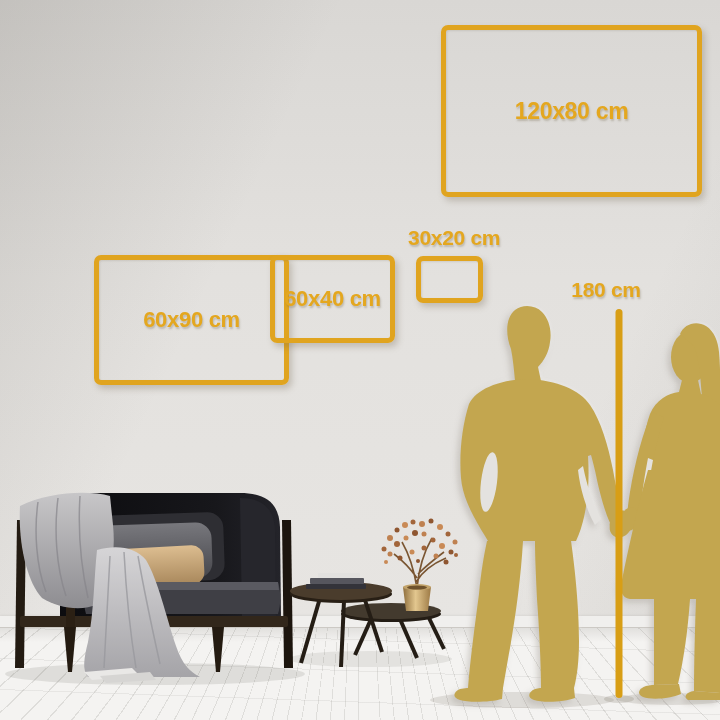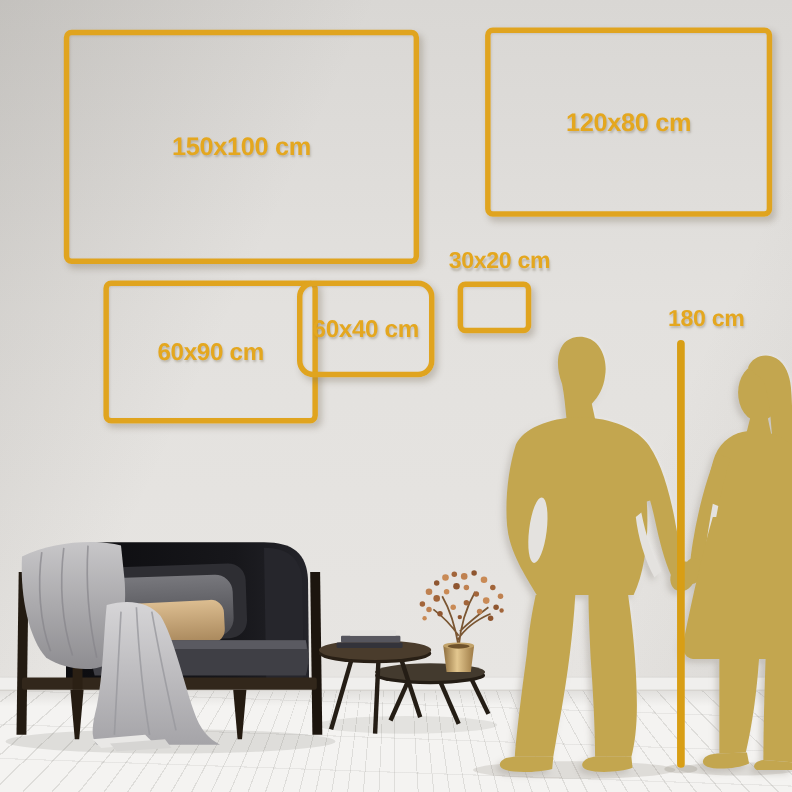--- a/index.html
+++ b/index.html
@@ -38,30 +38,30 @@
   
   .size-box{
     position:absolute;box-sizing:border-box;
     border:5px solid #e0a41f;border-radius:7px;
     box-shadow:3px 4px 6px rgba(120,108,86,0.32), inset 1px 1px 2px rgba(120,108,86,0.18);
     display:flex;align-items:center;justify-content:center;
   }
   .box-150{left:58px;top:27px;width:323px;height:213px;}
   .box-120{left:397px;top:25px;width:261px;height:172px;margin-left:44px;}
   .box-6090{left:58px;top:255px;width:195px;height:130px;margin-left:36px;}
-  .box-6040{left:270px;top:255px;width:125px;height:88px;border-radius:15px;}
+  .box-6040{left:270px;top:255px;width:125px;height:88px;}
   .box-3020{left:416px;top:256px;width:67px;height:47px;}
   .gold-label{
     color:#e4a71f;font-weight:700;letter-spacing:-0.3px;white-space:nowrap;
     text-shadow:1px 2px 2px rgba(130,118,95,0.38);
   }
   .fs-big{font-size:23px;}
   .fs-mid{font-size:22px;}
   .label-3020{position:absolute;left:408px;top:226px;width:120px;font-size:21px;}
-  .label-180{position:absolute;left:590px;top:278px;width:104px;text-align:center;font-size:21px;}
+  .label-180{position:absolute;left:554px;top:278px;width:104px;text-align:center;font-size:21px;}
 </style>
 </head>
 <body>
 
 <div class="scene">
 
   <div class="wall"></div>
   <div class="baseboard"></div>
   <div class="floor"></div>
 
@@ -199,23 +199,20 @@
         <path d="M654 599 L690 599 C688 629 684 658 678 684 L654 685 C654 658 654 627 654 599 Z"></path>
         <path d="M652 685 L679 684 L681 694 C670 699 651 700 643 697 C636 694 639 688 646 686 Z"></path>
         <path d="M696 599 L720 599 L720 693 L694 691 C694 662 695 628 696 599 Z"></path>
         <path d="M694 691 L720 693 L720 700 L688 700 C683 697 686 692 694 691 Z"></path>
       </g>
     </g>
 
     <rect x="615.5" y="309" width="7" height="389" rx="3.5" fill="#d89e15"></rect>
   </svg>
 
-  <div class="size-box box-150">
-    <span class="gold-label fs-big">150x100 cm</span>
-  </div>
   <div class="size-box box-120">
     <span class="gold-label fs-big">120x80 cm</span>
   </div>
   <div class="size-box box-6090">
     <span class="gold-label fs-mid">60x90 cm</span>
   </div>
   <div class="size-box box-6040">
     <span class="gold-label fs-mid">60x40 cm</span>
   </div>
   <div class="size-box box-3020"></div>

